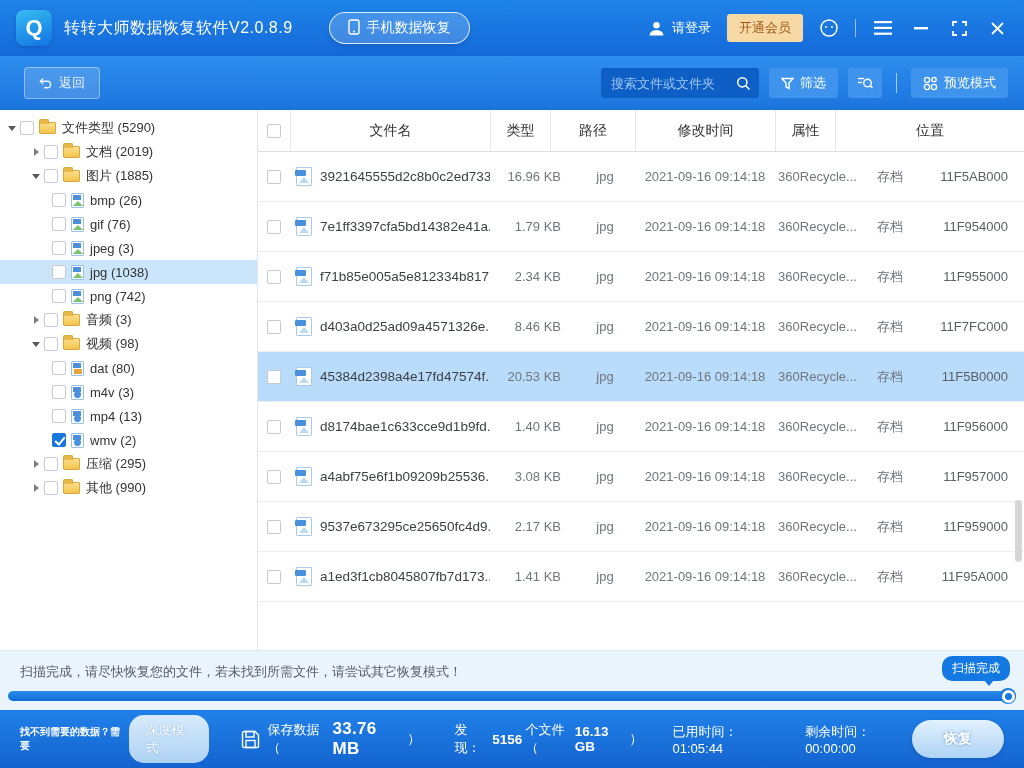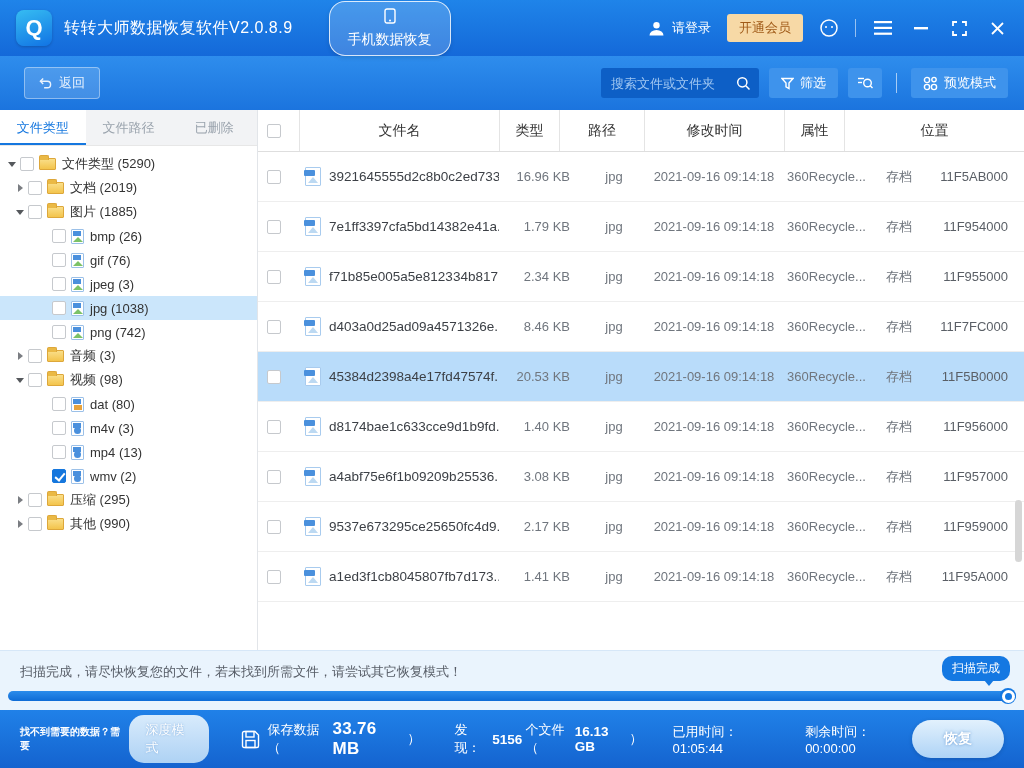--- a/index.html
+++ b/index.html
@@ -4,21 +4,21 @@
 <style>
   * { margin:0; padding:0; box-sizing:border-box; }
   html,body { width:1024px; height:768px; overflow:hidden; }
   body { font-family:"Liberation Sans","DejaVu Sans",sans-serif; background:#fff; position:relative; }
 
   
   .titlebar { height:56px; background:linear-gradient(180deg,#1f84e9,#1469d9); display:flex; align-items:center; padding:0 16px; }
   .logo { width:36px; height:36px; border-radius:8px; background:linear-gradient(160deg,#36bdf2,#1173e4); display:flex; align-items:center; justify-content:center; position:relative; box-shadow:0 1px 3px rgba(0,0,0,.2); }
   .logo .q { color:#fff; font-size:22px; font-weight:bold; line-height:1; }
   .app-title { color:#fff; font-size:16px; margin-left:12px; letter-spacing:.5px; }
-  .phone-btn { margin-left:36px; display:flex; align-items:center; gap:7px; background:rgba(255,255,255,.18); border:1px solid rgba(255,255,255,.8); border-radius:16px; padding:6px 18px; color:#fff; font-size:14px; box-shadow:0 2px 4px rgba(0,0,0,.12); cursor:pointer;flex-direction:column; }
+  .phone-btn { margin-left:36px; display:flex; align-items:flex-start; gap:7px; background:rgba(255,255,255,.18); border:1px solid rgba(255,255,255,.8); border-radius:16px; padding:6px 18px; color:#fff; font-size:14px; box-shadow:0 2px 4px rgba(0,0,0,.12); cursor:pointer; }
   .tb-right { margin-left:auto; display:flex; align-items:center; gap:16px; }
   .login { display:flex; align-items:center; gap:7px; color:#fff; font-size:13px; cursor:pointer; }
   .vip-btn { background:#f7d9a6; color:#a05a17; font-size:13px; padding:5px 12px; border-radius:3px; cursor:pointer; }
   .tb-sep { width:1px; height:18px; background:rgba(255,255,255,.55); }
   .win-ctl { display:flex; align-items:center; justify-content:center; width:22px; height:22px; cursor:pointer; }
 
   
   .toolbar { height:54px; background:linear-gradient(180deg,#2e8ded,#1b74de); display:flex; align-items:center; padding:0 16px 0 24px; }
   .back-btn { display:flex; align-items:center; gap:7px; background:rgba(255,255,255,.16); border:1px solid rgba(255,255,255,.40); border-radius:4px; padding:6px 14px; color:#e9f2fd; font-size:13px; cursor:pointer; }
   .tool-right { margin-left:auto; display:flex; align-items:center; gap:10px; }
@@ -34,21 +34,21 @@
 
   
   .sidebar { width:258px; border-right:1px solid #e2e5e9; display:flex; flex-direction:column; }
   .side-tabs { display:flex; height:36px; background:#f2f3f5; border-bottom:1px solid #e7e7e7; flex:none; }
   .side-tab { width:86px; display:flex; align-items:center; justify-content:center; font-size:13px; color:#9aa3ad; cursor:pointer; position:relative; }
   .side-tab.active { background:#fff; color:#1577df; }
   .side-tab.active::after { content:''; position:absolute; left:0; right:0; bottom:0; height:2px; background:#1577df; }
   .tree { padding-top:6px; flex:1; overflow:hidden; }
   .tree-item { height:24px; display:flex; align-items:center; font-size:13px; color:#333; cursor:pointer; }
   .tree-item.lvl0 { padding-left:6px; }
-  .tree-item.lvl1 { padding-left:14px; }
+  .tree-item.lvl1 { padding-left:30px; }
   .tree-item.lvl2 { padding-left:50px; }
   .tree-item.sel { background:#cbe6fb; }
   .arrow { width:12px; display:flex; align-items:center; justify-content:center; flex:none; }
   .arrow.down::before { content:''; border:4px solid transparent; border-top:5px solid #55585c; margin-top:4px; }
   .arrow.right::before { content:''; border:4px solid transparent; border-left:5px solid #7a7d82; margin-left:4px; }
   .cb { width:14px; height:14px; border:1px solid #c6c9cd; border-radius:2px; background:#fff; flex:none; position:relative; cursor:pointer; }
   .cb.checked { background:#1677dd; border-color:#1677dd; }
   .cb.checked::after { content:''; position:absolute; left:4px; top:1px; width:4px; height:8px; border-right:2px solid #fff; border-bottom:2px solid #fff; transform:rotate(40deg); }
   .tree-item .cb { margin:0 5px 0 2px; }
   .ic { flex:none; margin-right:6px; position:relative; }
@@ -59,21 +59,21 @@
   .ic-img::after { content:''; position:absolute; bottom:1px; left:1px; border-left:5px solid transparent; border-right:5px solid transparent; border-bottom:5px solid #7cc267; }
   .ic-media::after { content:''; position:absolute; bottom:1px; left:2px; width:7px; height:7px; border-radius:50%; background:#4a90dd; }
   .ic-dat::after { content:''; position:absolute; bottom:1px; left:2px; width:8px; height:5px; background:#e8a33d; }
 
   
   .filetable { flex:1; display:flex; flex-direction:column; position:relative; }
   .thead { height:42px; display:flex; align-items:stretch; border-bottom:1px solid #dedede; flex:none; }
   .thead .hcell { display:flex; align-items:center; justify-content:center; font-size:14px; color:#333; border-left:1px solid #e4e4e4; }
   .thead .hcell:first-child { border-left:none; }
   .c-cb  { width:32px; flex:none; display:flex; align-items:center; justify-content:center; }
-  .c-name{ width:200px; flex:none;margin-left:9px; }
+  .c-name{ width:200px; flex:none; }
   .c-size{ width:85px;  flex:none; }
   .c-type{ width:60px;  flex:none; }
   .c-date{ width:140px; flex:none; }
   .c-path{ width:85px;  flex:none; }
   .c-attr{ width:60px;  flex:none; }
   .c-loc { flex:1; }
   .trow { height:50px; display:flex; align-items:center; border-bottom:1px solid #eeeeee; background:#fff; }
   .trow.sel { background:#b9dcfa; }
   .trow .cell { font-size:13px; color:#70767e; display:flex; align-items:center; justify-content:center; }
   .trow .c-name { justify-content:flex-start; padding-left:6px; gap:8px; }
@@ -223,25 +223,20 @@
           </svg>
       </span>
       <span>预览模式</span>
     </div>
   </div>
 </div>
 
 <div class="main">
 
   <aside class="sidebar">
-    <div class="side-tabs">
-      <div class="side-tab active">文件类型</div>
-      <div class="side-tab">文件路径</div>
-      <div class="side-tab">已删除</div>
-    </div>
     <div class="tree">
       <div class="tree-item lvl0">
         <span class="arrow down"></span>
         <span class="cb"></span>
         <span class="ic ic-folder"></span>
         <span>文件类型 (5290)</span>
       </div>
       <div class="tree-item lvl1">
         <span class="arrow right"></span>
         <span class="cb"></span>

